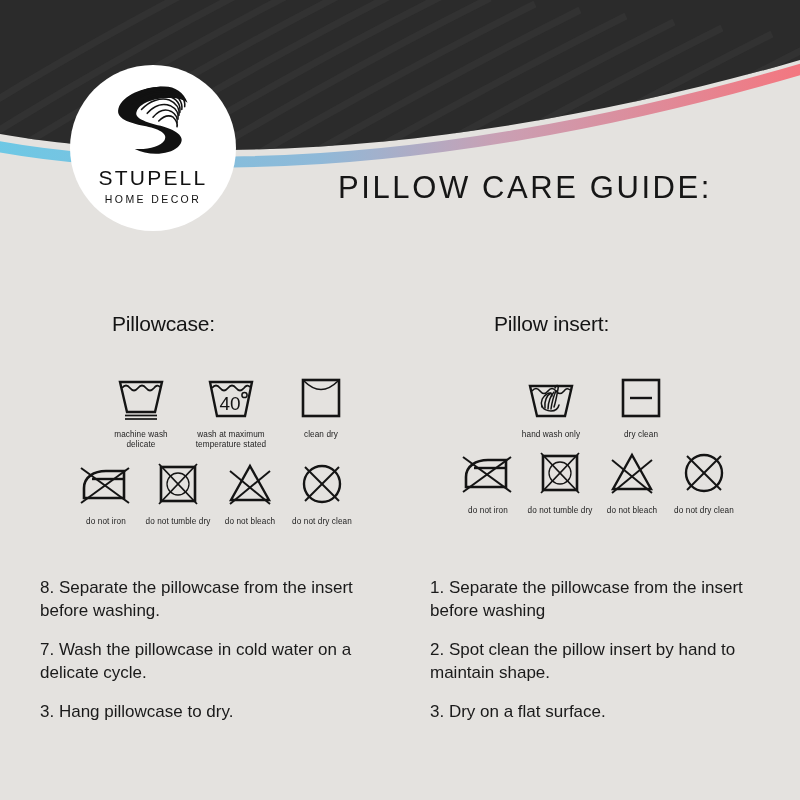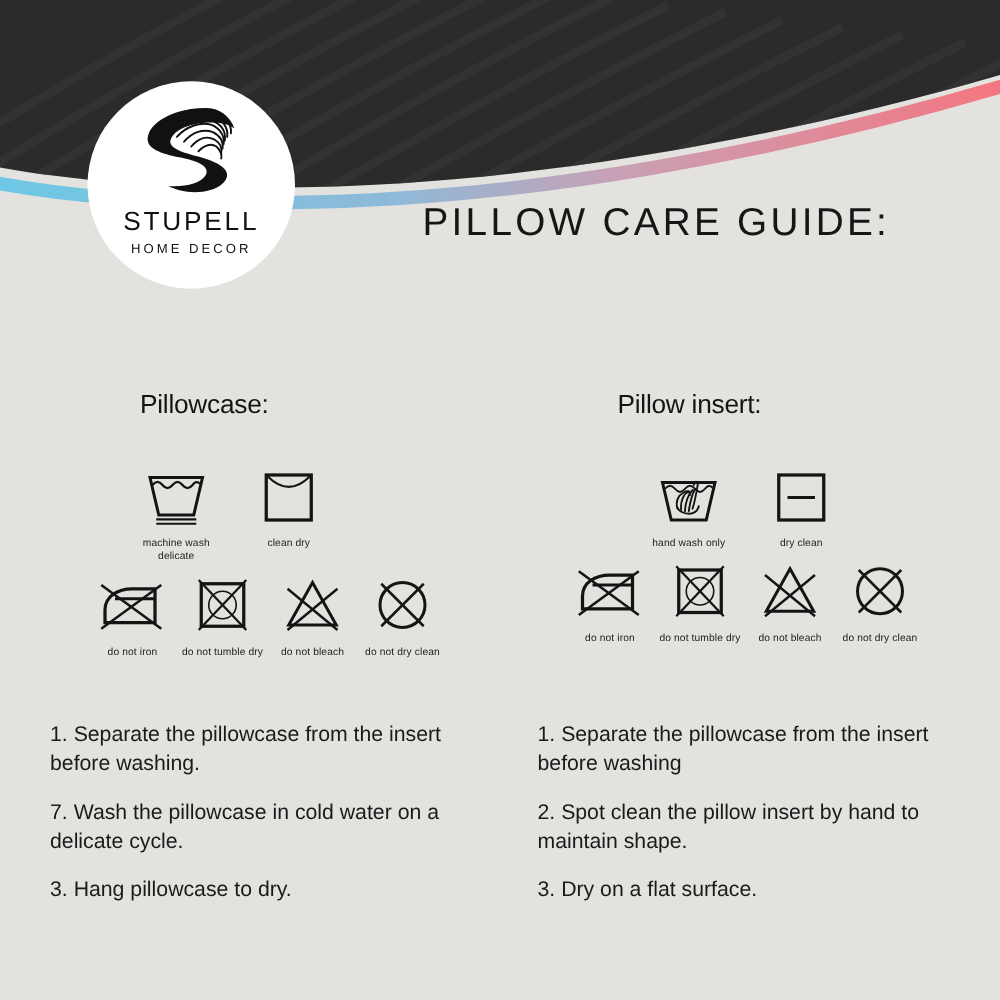--- a/index.html
+++ b/index.html
@@ -64,21 +64,21 @@
     font-size: 10.5px;
     letter-spacing: 2.4px;
     font-weight: 400;
     margin-top: 6px;
   }
 
   
   #page-title {
     position: absolute;
     left: 338px;
-    top: 160px;
+    top: 170px;
     font-size: 31px;
     letter-spacing: 2.6px;
     color: #161616;
     font-weight: 400;
     white-space: nowrap;
   }
 
   
   .care-column {
     position: absolute;
@@ -224,20 +224,31 @@
         <svg width="56" height="48" viewBox="0 0 56 48">
           <path d="M7,8 L49,8 L42,38 L14,38 Z" fill="none" stroke="#141414" stroke-width="2.4"></path>
           <path d="M9,14 q4,-5 8,0 q4,5 8,0 q4,-5 8,0 q4,5 8,0 q3,-4 6,-1" fill="none" stroke="#141414" stroke-width="1.8"></path>
           <line x1="12" y1="41.5" x2="44" y2="41.5" stroke="#141414" stroke-width="1.7"></line>
           <line x1="12" y1="45" x2="44" y2="45" stroke="#141414" stroke-width="1.7"></line>
         </svg>
       </span>
       <span class="caption">machine wash<br>delicate</span>
     </div>
 
+    <div class="care-icon">
+      <span class="glyph">
+        <svg width="56" height="48" viewBox="0 0 56 48">
+          <path d="M7,8 L49,8 L42,42 L14,42 Z" fill="none" stroke="#141414" stroke-width="2.4"></path>
+          <path d="M9,14 q4,-5 8,0 q4,5 8,0 q4,-5 8,0 q4,5 8,0 q3,-4 6,-1" fill="none" stroke="#141414" stroke-width="1.8"></path>
+          <text x="27" y="36" font-family="'Liberation Sans', sans-serif" font-size="19" fill="#141414" text-anchor="middle">40</text>
+          <circle cx="41.5" cy="21" r="2.6" fill="none" stroke="#141414" stroke-width="1.5"></circle>
+        </svg>
+      </span>
+      <span class="caption">wash at maximum<br>temperature stated</span>
+    </div>
 
     <div class="care-icon">
       <span class="glyph">
         <svg width="52" height="48" viewBox="0 0 52 48">
           <rect x="8" y="6" width="36" height="36" fill="none" stroke="#141414" stroke-width="2.6"></rect>
           <path d="M9,7 q17,17 34,0" fill="none" stroke="#141414" stroke-width="1.6"></path>
         </svg>
       </span>
       <span class="caption">clean dry</span>
     </div>
@@ -368,21 +379,21 @@
           <line x1="9" y1="39" x2="43" y2="5" stroke="#141414" stroke-width="2"></line>
           <line x1="9" y1="5" x2="43" y2="39" stroke="#141414" stroke-width="2"></line>
         </svg>
       </span>
       <span class="caption">do not dry clean</span>
     </div>
   </div>
 </div>
 
 <div class="instructions" id="instructions-pillowcase">
-  <p class="instruction-item">1. Separate the pillowcase from the insert before washing.</p>
+  <p class="instruction-item">8. Separate the pillowcase from the insert before washing.</p>
   <p class="instruction-item">7. Wash the pillowcase in cold water on a delicate cycle.</p>
   <p class="instruction-item">3. Hang pillowcase to dry.</p>
 </div>
 
 <div class="instructions" id="instructions-insert">
   <p class="instruction-item">1. Separate the pillowcase from the insert before washing</p>
   <p class="instruction-item">2. Spot clean the pillow insert by hand to maintain shape.</p>
   <p class="instruction-item">3. Dry on a flat surface.</p>
 </div>
 

